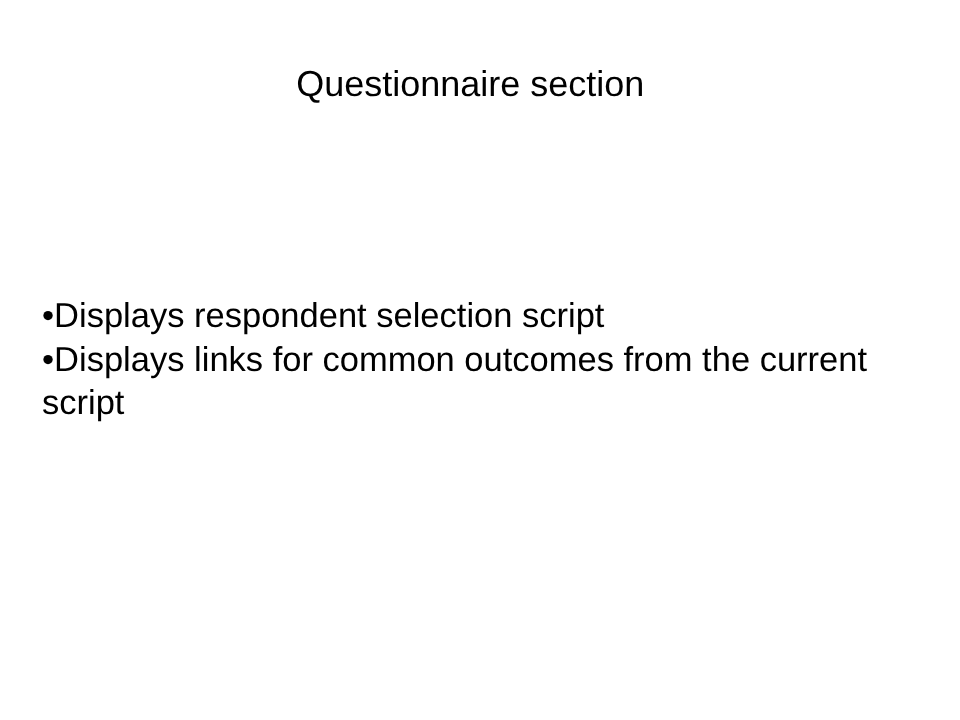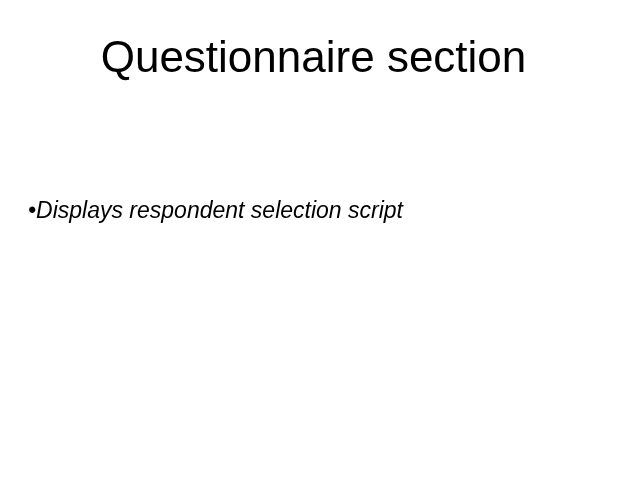--- a/index.html
+++ b/index.html
@@ -21,36 +21,35 @@
     height: 480px;
     background: #ffffff;
     box-sizing: border-box;
   }
   .slide-title {
     position: absolute;
     left: 32px;
     top: 38px;
     width: 563px;
     text-align: center;
-    font-size: 44px;
+    font-size: 24px;
     line-height: 38px;
     font-weight: normal;
     color: #000000;
     letter-spacing: 0px;
     white-space: nowrap;
   }
   .slide-body {
     position: absolute;
     left: 28px;
     top: 196px;
     width: 584px;
     font-size: 23px;
     line-height: 29px;
     color: #000000;
-    font-style: italic;
   }
   .bullet-item {
     margin: 0;
     padding: 0;
     text-indent: 0;
     white-space: normal;
   }
   .bullet-mark {
     font-size: 23px;
     line-height: 29px;
@@ -64,17 +63,18 @@
 <body>
 
 <div class="slide">
 
   <div class="slide-title">Questionnaire section</div>
 
   <div class="slide-body">
 
     <p class="bullet-item"><span class="bullet-mark">•</span><span class="bullet-text">Displays respondent selection script</span></p>
 
+    <p class="bullet-item"><span class="bullet-mark">•</span><span class="bullet-text">Displays links for common outcomes from the current script</span></p>
 
 
   </div>
 
 </div>
 
 </body></html>

